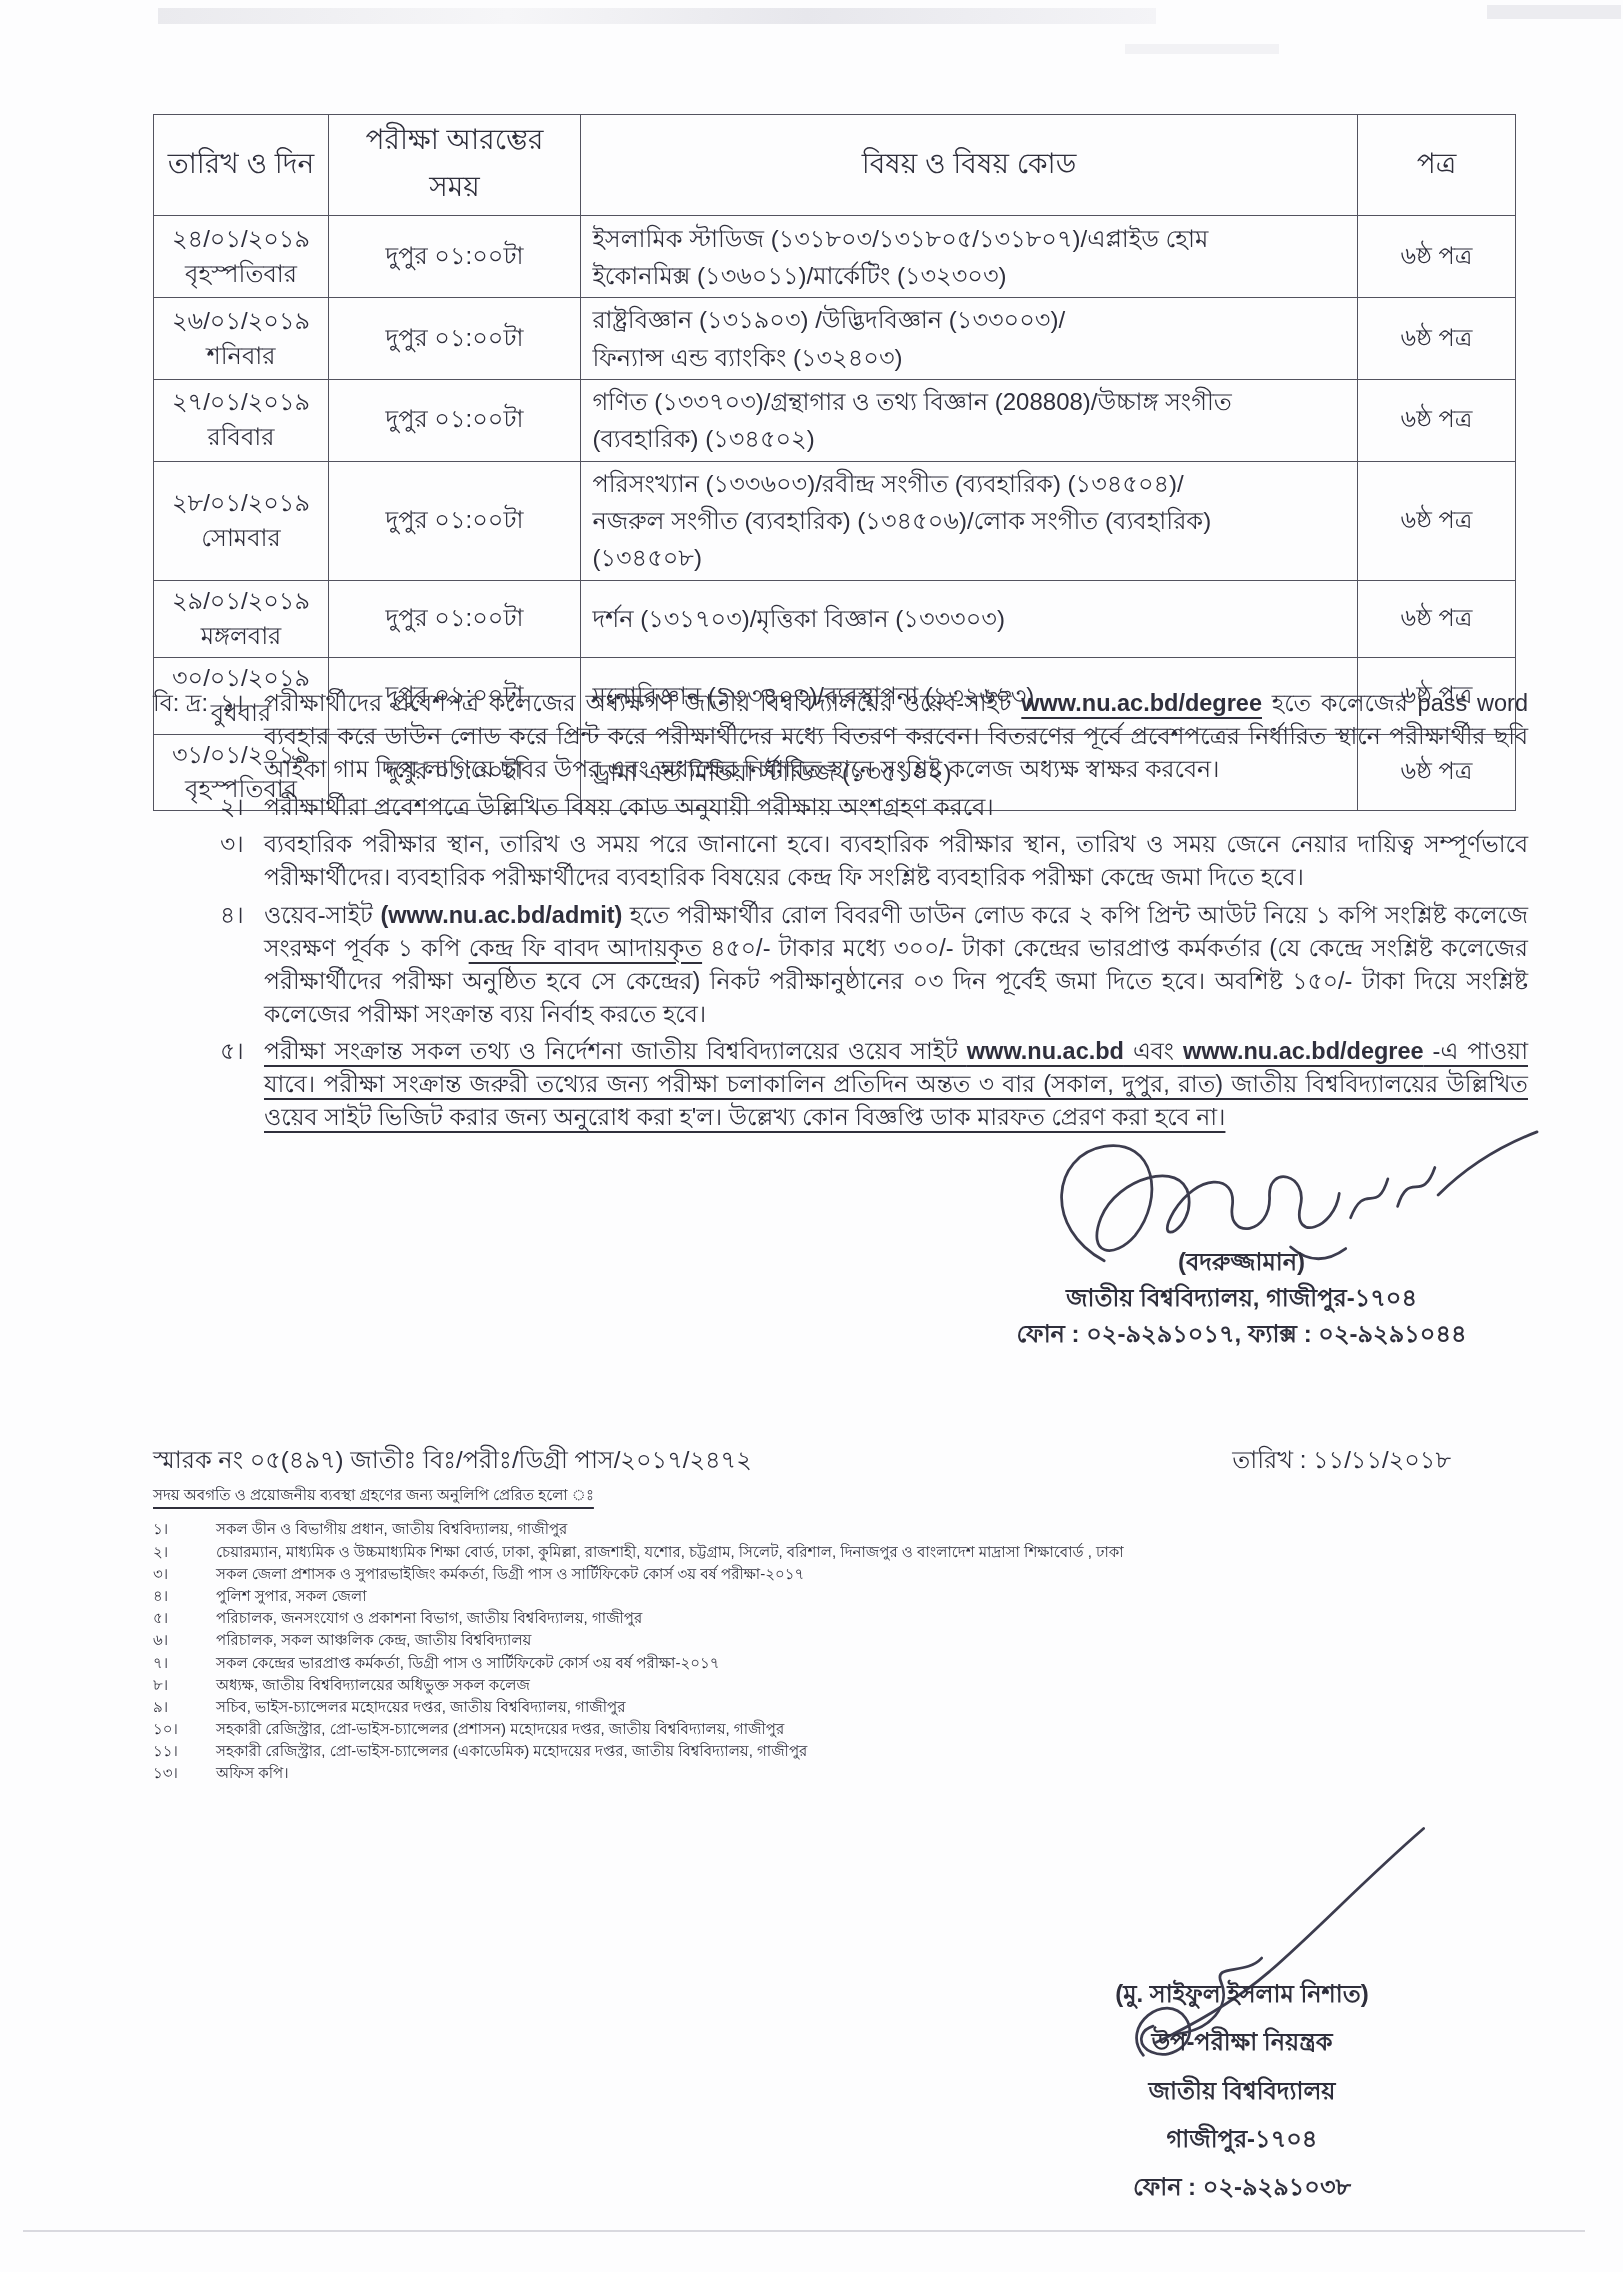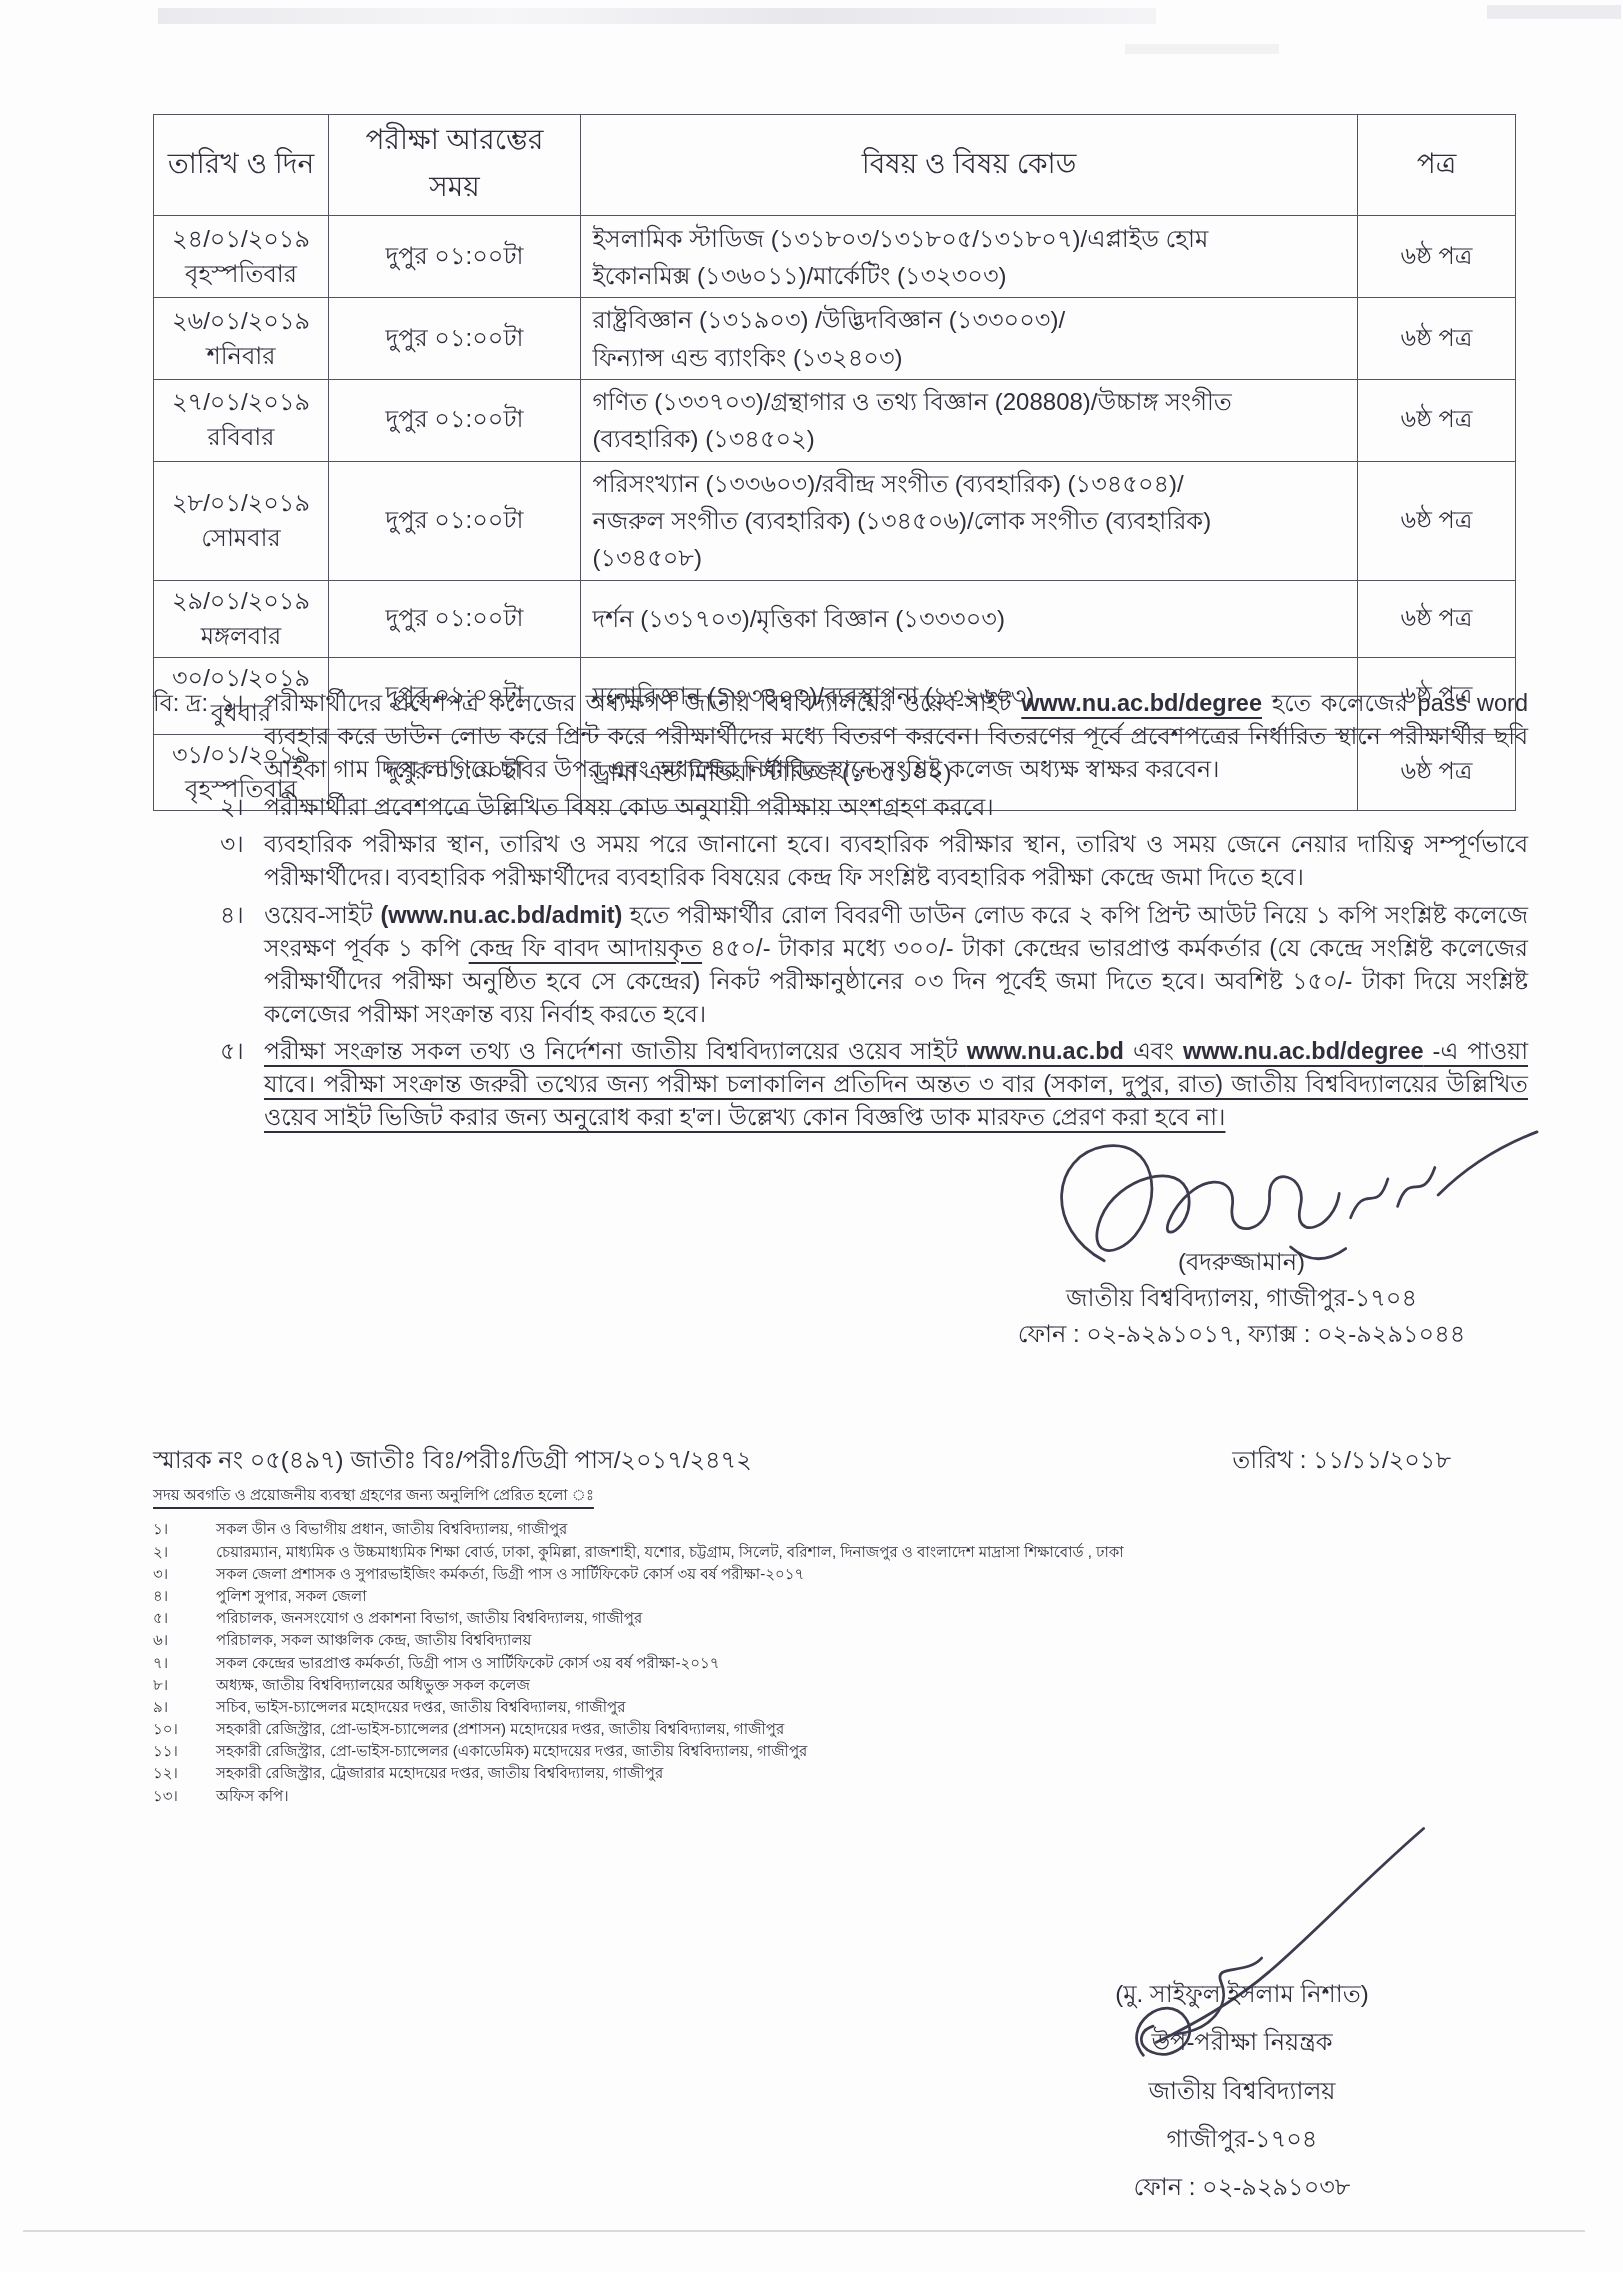--- a/index.html
+++ b/index.html
@@ -44,21 +44,21 @@
   .note-row{display:flex;margin-bottom:4.9px;}
   .note-prefix{flex:none;width:67px;}
   .note-num{flex:none;width:44px;}
   .note-body{flex:1;text-align:justify;}
   .seg-b{font-weight:bold;}
   .seg-u{text-decoration:underline;text-underline-offset:5.7px;text-decoration-thickness:1.6px;}
 
   
   .sig-svg{position:absolute;}
   .sig-block{position:absolute;text-align:center;font-size:24px;line-height:1.2;}
-  .sig-block .line{margin-bottom:7.3px;}
+  .sig-block .line{margin-bottom:7.3px;font-weight:bold;}
   .sig-top{left:925px;top:1248px;width:633px;}
   .sig-top .email{font-family:"Liberation Serif","DejaVu Serif",serif;font-size:28px;}
   .sig-bottom{left:1039px;top:1980px;width:406px;}
   .sig-bottom .line{margin-bottom:19.5px;}
 
   
   .memo{position:absolute;left:153px;top:1441px;width:1375px;display:flex;
     justify-content:space-between;font-size:24px;}
   .memo .memo-date{padding-right:77px;}
 
@@ -261,24 +261,20 @@
     <div class="dist-row">
       <div class="dist-num">১০।</div>
       <div class="dist-text">সহকারী রেজিস্ট্রার, প্রো-ভাইস-চ্যান্সেলর (প্রশাসন) মহোদয়ের দপ্তর, জাতীয় বিশ্ববিদ্যালয়, গাজীপুর</div>
     </div>
 
     <div class="dist-row">
       <div class="dist-num">১১।</div>
       <div class="dist-text">সহকারী রেজিস্ট্রার, প্রো-ভাইস-চ্যান্সেলর (একাডেমিক) মহোদয়ের দপ্তর, জাতীয় বিশ্ববিদ্যালয়, গাজীপুর</div>
     </div>
 
-    <div class="dist-row">
-      <div class="dist-num">১২।</div>
-      <div class="dist-text">সহকারী রেজিস্ট্রার, ট্রেজারার মহোদয়ের দপ্তর, জাতীয় বিশ্ববিদ্যালয়, গাজীপুর</div>
-    </div>
 
     <div class="dist-row">
       <div class="dist-num">১৩।</div>
       <div class="dist-text">অফিস কপি।</div>
     </div>
   </div>
   </div>
 
   <svg class="sig-svg" style="left:1096px;top:1822px;" width="341" height="243" viewBox="0 0 420 300">
     <g fill="none" stroke="#3c3c4e" stroke-width="3.4" stroke-linecap="round">

